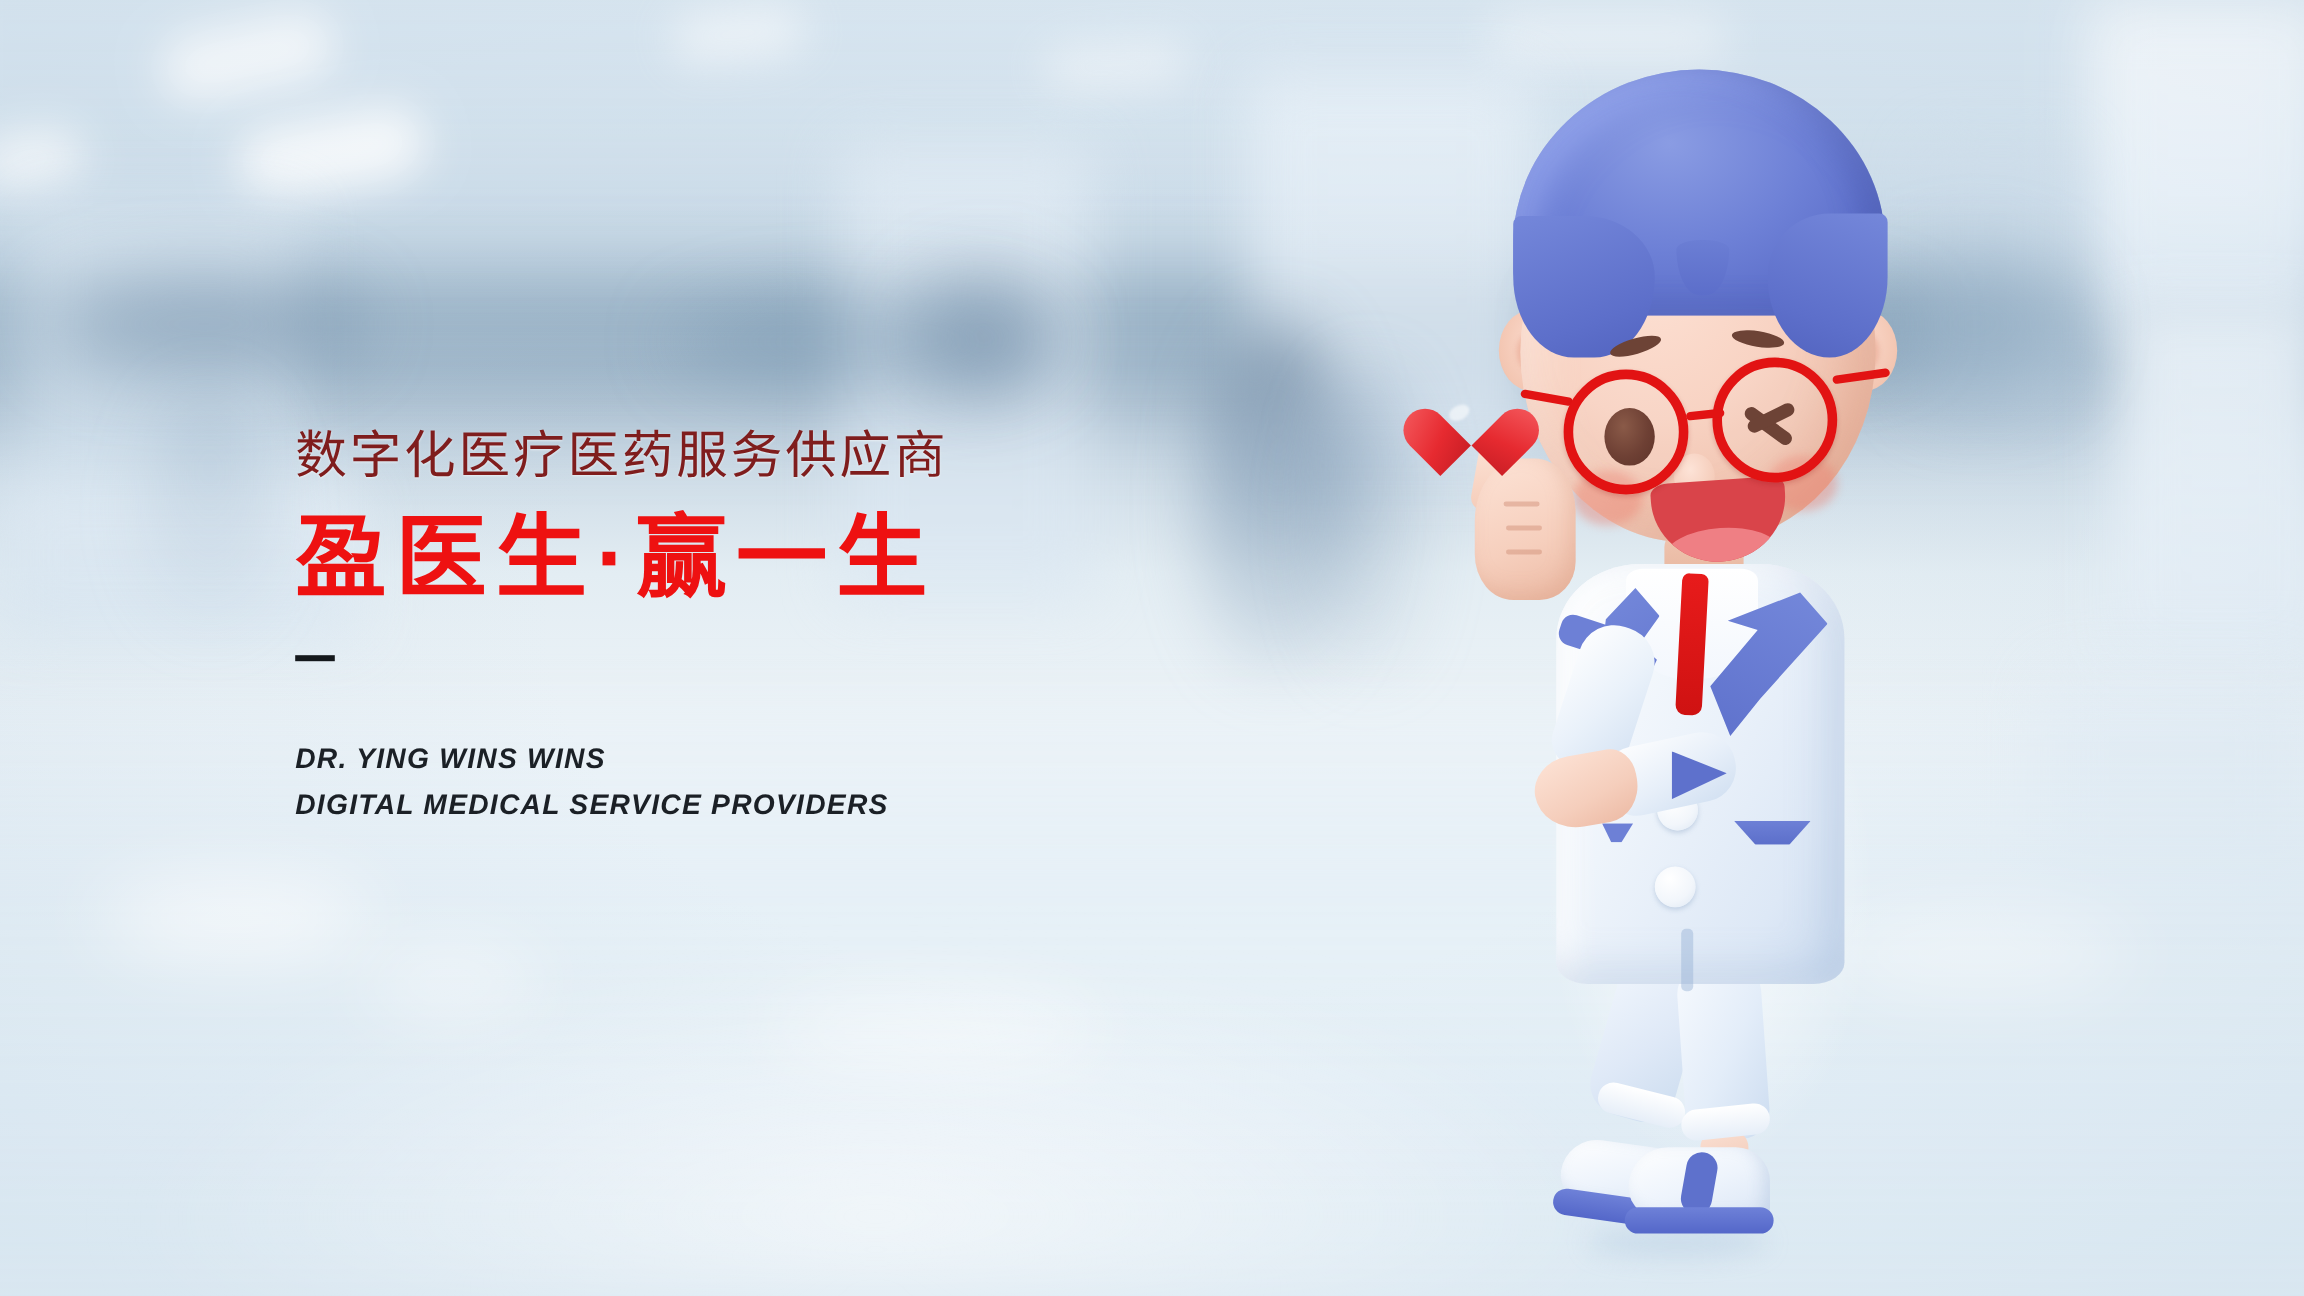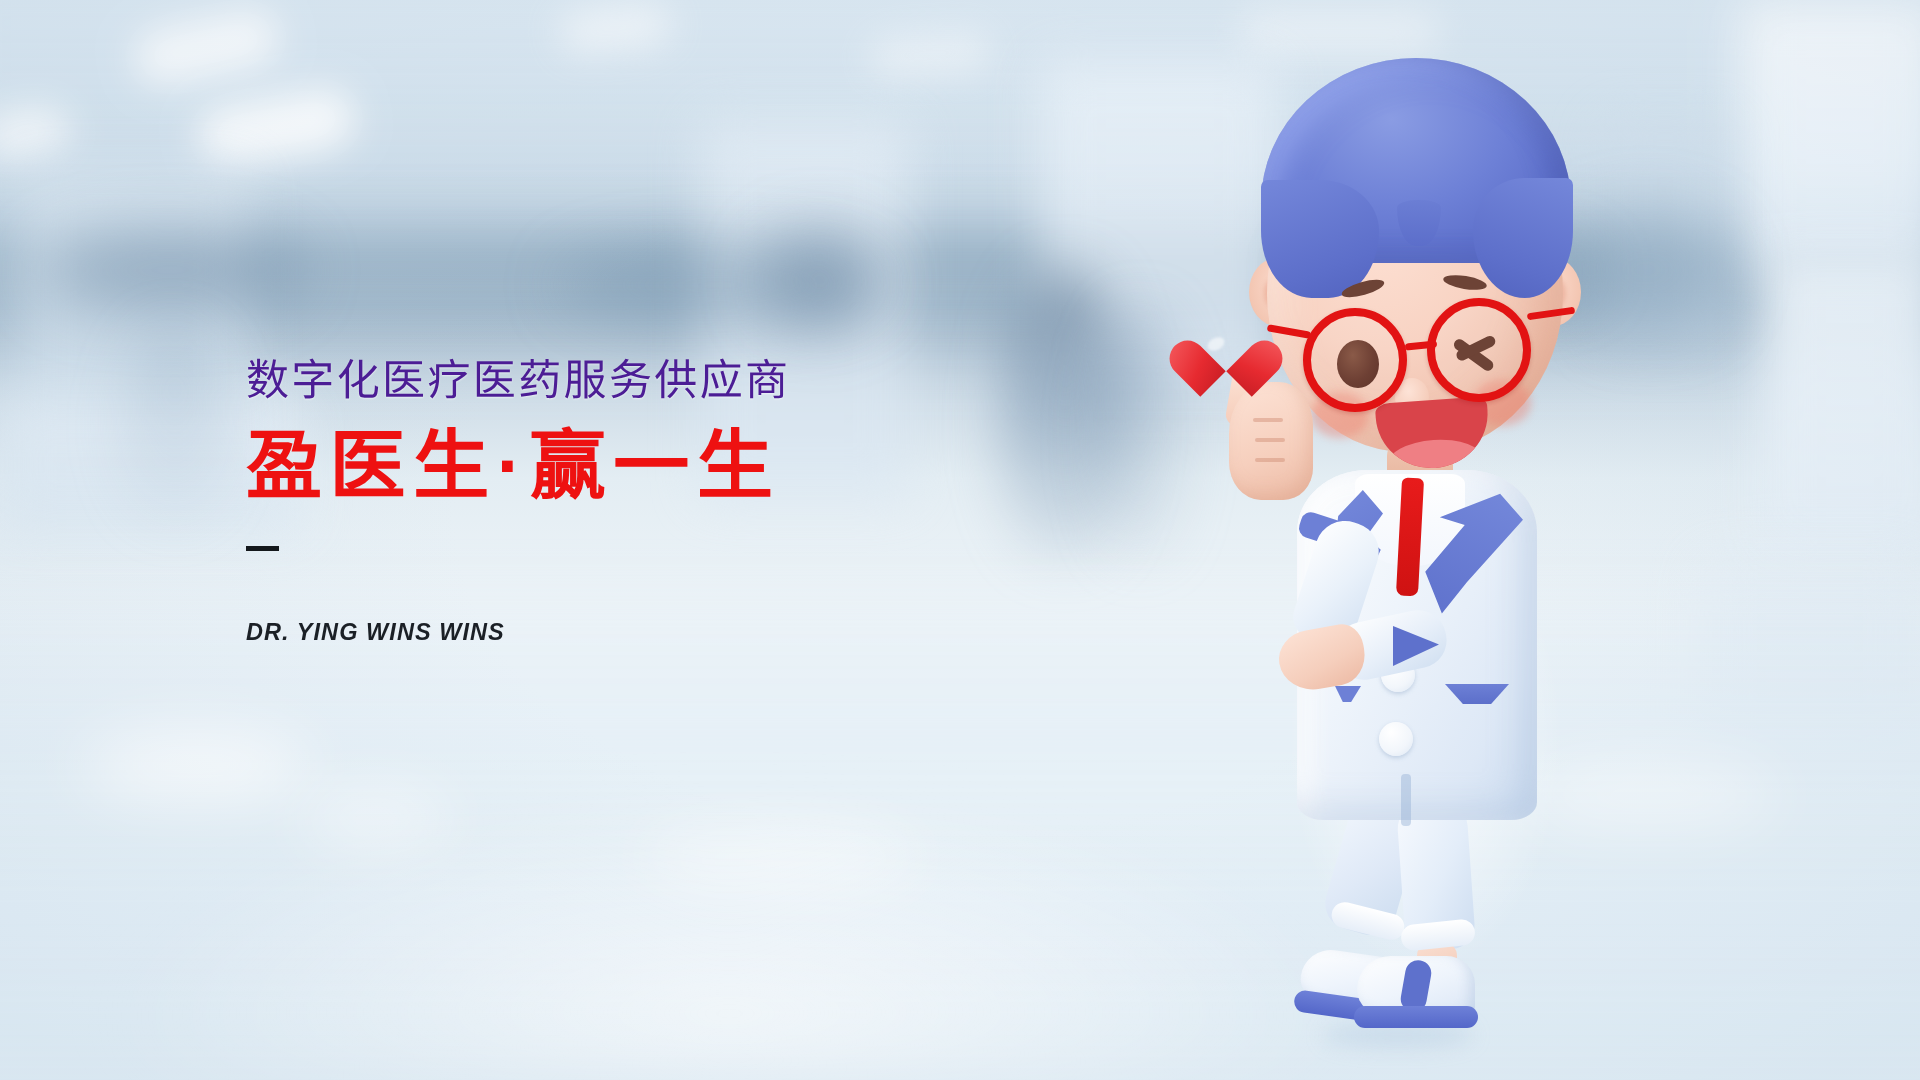--- a/index.html
+++ b/index.html
@@ -108,21 +108,21 @@
   .text-block {
     position: absolute;
     left: 246px;
     top: 356px;
     width: 860px;
   }
   .headline-cn {
     font-size: 43px;
     line-height: 1.12;
     letter-spacing: .055em;
-    color: #4c1d95;
+    color: #7f1d1d;
     font-weight: 400;
     white-space: nowrap;
     text-shadow: 0 1px 2px rgba(255,255,255,.55);
   }
   .title-cn {
     margin-top: 22px;
     font-size: 76px;
     line-height: 1.05;
     letter-spacing: .10em;
     color: #ee1111;
@@ -610,20 +610,21 @@
 
   <div class="text-block">
     <div class="headline-cn">数字化医疗医药服务供应商</div>
 
     <div class="title-cn">盈医生·赢一生</div>
 
     <div class="rule"></div>
 
     <div class="sub-en">
       <div>DR. YING WINS WINS</div>
+      <div>DIGITAL MEDICAL SERVICE PROVIDERS</div>
     </div>
   </div>
 
   <div class="character">
 
     <div class="char-glow"></div>
 
     <div class="ch leg-back"></div>
     <div class="ch leg-front"></div>
     <div class="ch cuff-pant" style="left:126px; top:858px; transform:rotate(14deg);"></div>

